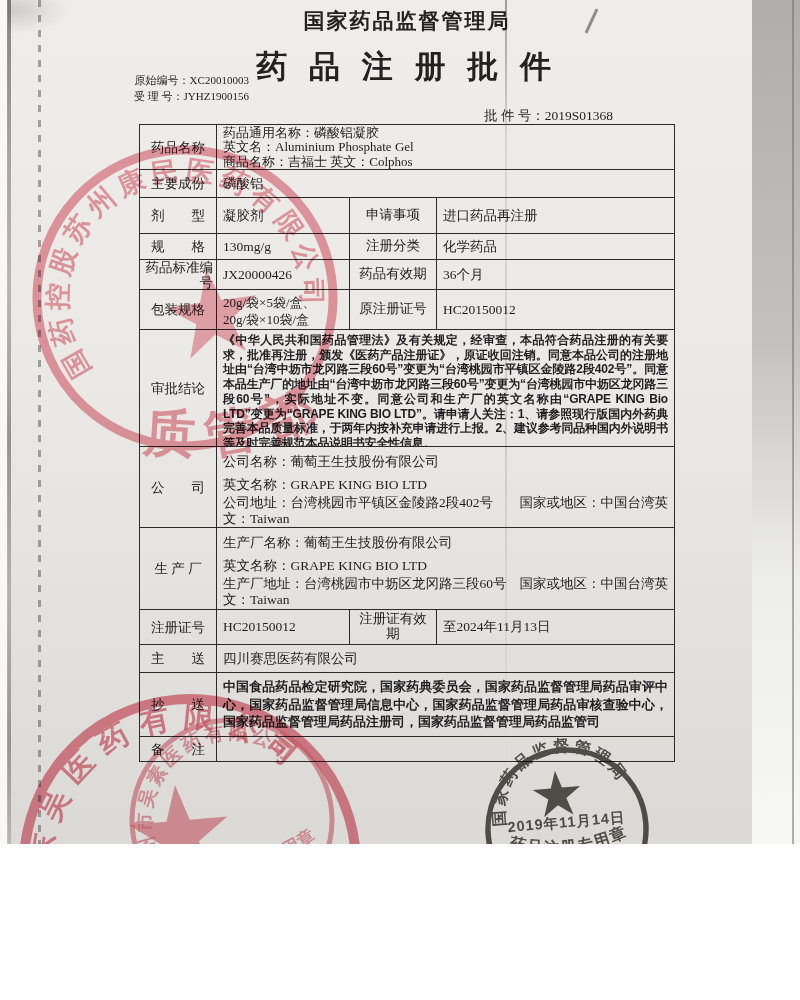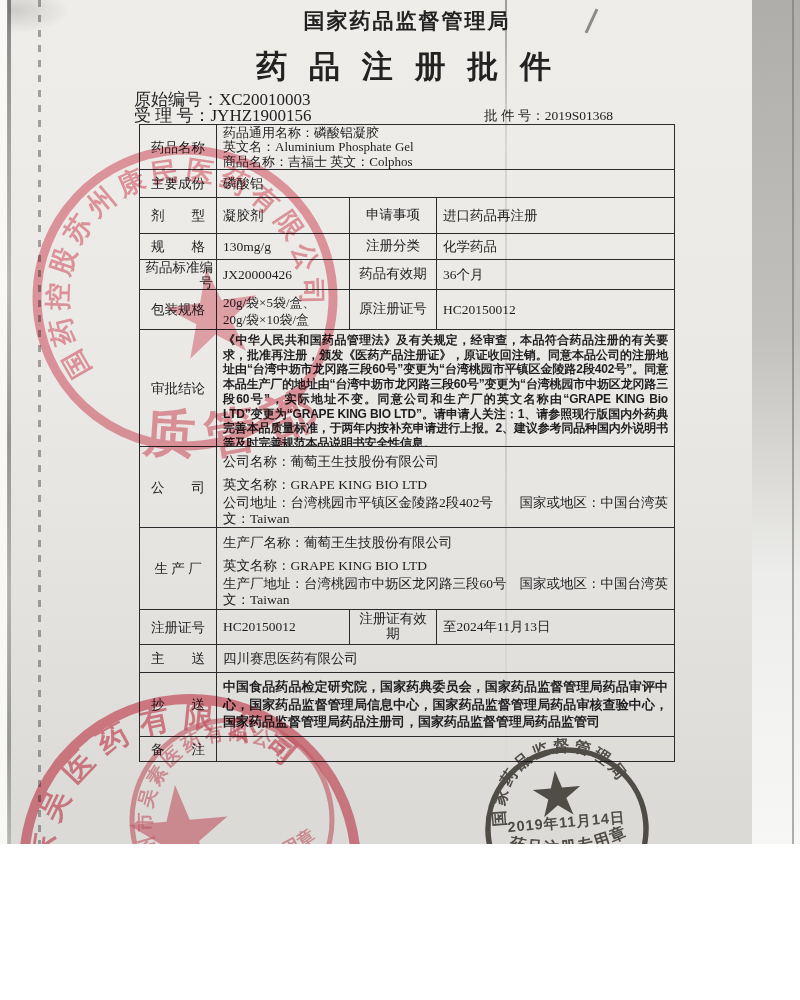--- a/index.html
+++ b/index.html
@@ -22,21 +22,21 @@
     background:linear-gradient(180deg,#b0aeaa 0%,#c3c1bd 40%,#ededeb 68%,#f7f7f5 100%);}
   .edge-right-line{position:absolute;left:792px;top:0;width:2px;height:100%;background:rgba(115,113,109,.55);}
   .edge-bottom{position:absolute;left:0;top:980px;width:752px;height:20px;
     background:linear-gradient(180deg,#cbc9c6,#f2f2f0 55%,#f8f8f7);}
   .corner-slash{position:absolute;left:590px;top:8px;width:3px;height:26px;background:#3c3c3c;opacity:.55;transform:rotate(25deg);}
   .smudge-tl{position:absolute;left:0;top:0;width:70px;height:34px;background:radial-gradient(ellipse at 20% 30%,rgba(90,90,88,.22),rgba(90,90,88,0) 70%);}
   
   .hdr{position:absolute;left:139px;top:0;width:536px;text-align:center;}
   .agency{margin-top:7px;font-family:"Liberation Sans","DejaVu Sans",sans-serif;font-weight:bold;font-size:21px;letter-spacing:2px;color:#222;}
   .doc-title{margin-top:11px;font-weight:bold;font-size:31px;letter-spacing:7px;color:#222;}
-  .num-block{position:absolute;left:134px;top:92px;font-size:17px;line-height:16px;}
+  .num-block{position:absolute;left:134px;top:72px;font-size:11px;line-height:16px;text-align:right;}
   .approval-no{position:absolute;left:484px;top:107px;font-size:13.5px;}
   
   .doc-table{position:absolute;left:139px;top:124px;width:536px;border:1.6px solid #2b2b2e;box-sizing:border-box;font-size:13.5px;}
   .row{display:flex;box-sizing:border-box;border-top:1.4px solid #2b2b2e;}
   .row:first-child{border-top:none;}
   .cell{box-sizing:border-box;}
   .c-label{width:77px;border-right:1.4px solid #2b2b2e;display:flex;align-items:center;justify-content:center;text-align:right;padding:1px 3px;line-height:15px;}
   .c-content{flex:1;padding:2px 6px;overflow:hidden;}
   .c-v1{width:133px;border-right:1.4px solid #2b2b2e;padding:2px 6px;display:flex;align-items:center;}
   .c-l2{width:87px;border-right:1.4px solid #2b2b2e;display:flex;align-items:center;justify-content:center;text-align:center;padding:1px 3px;line-height:15px;font-family:Liberation Mono, monospace;}

